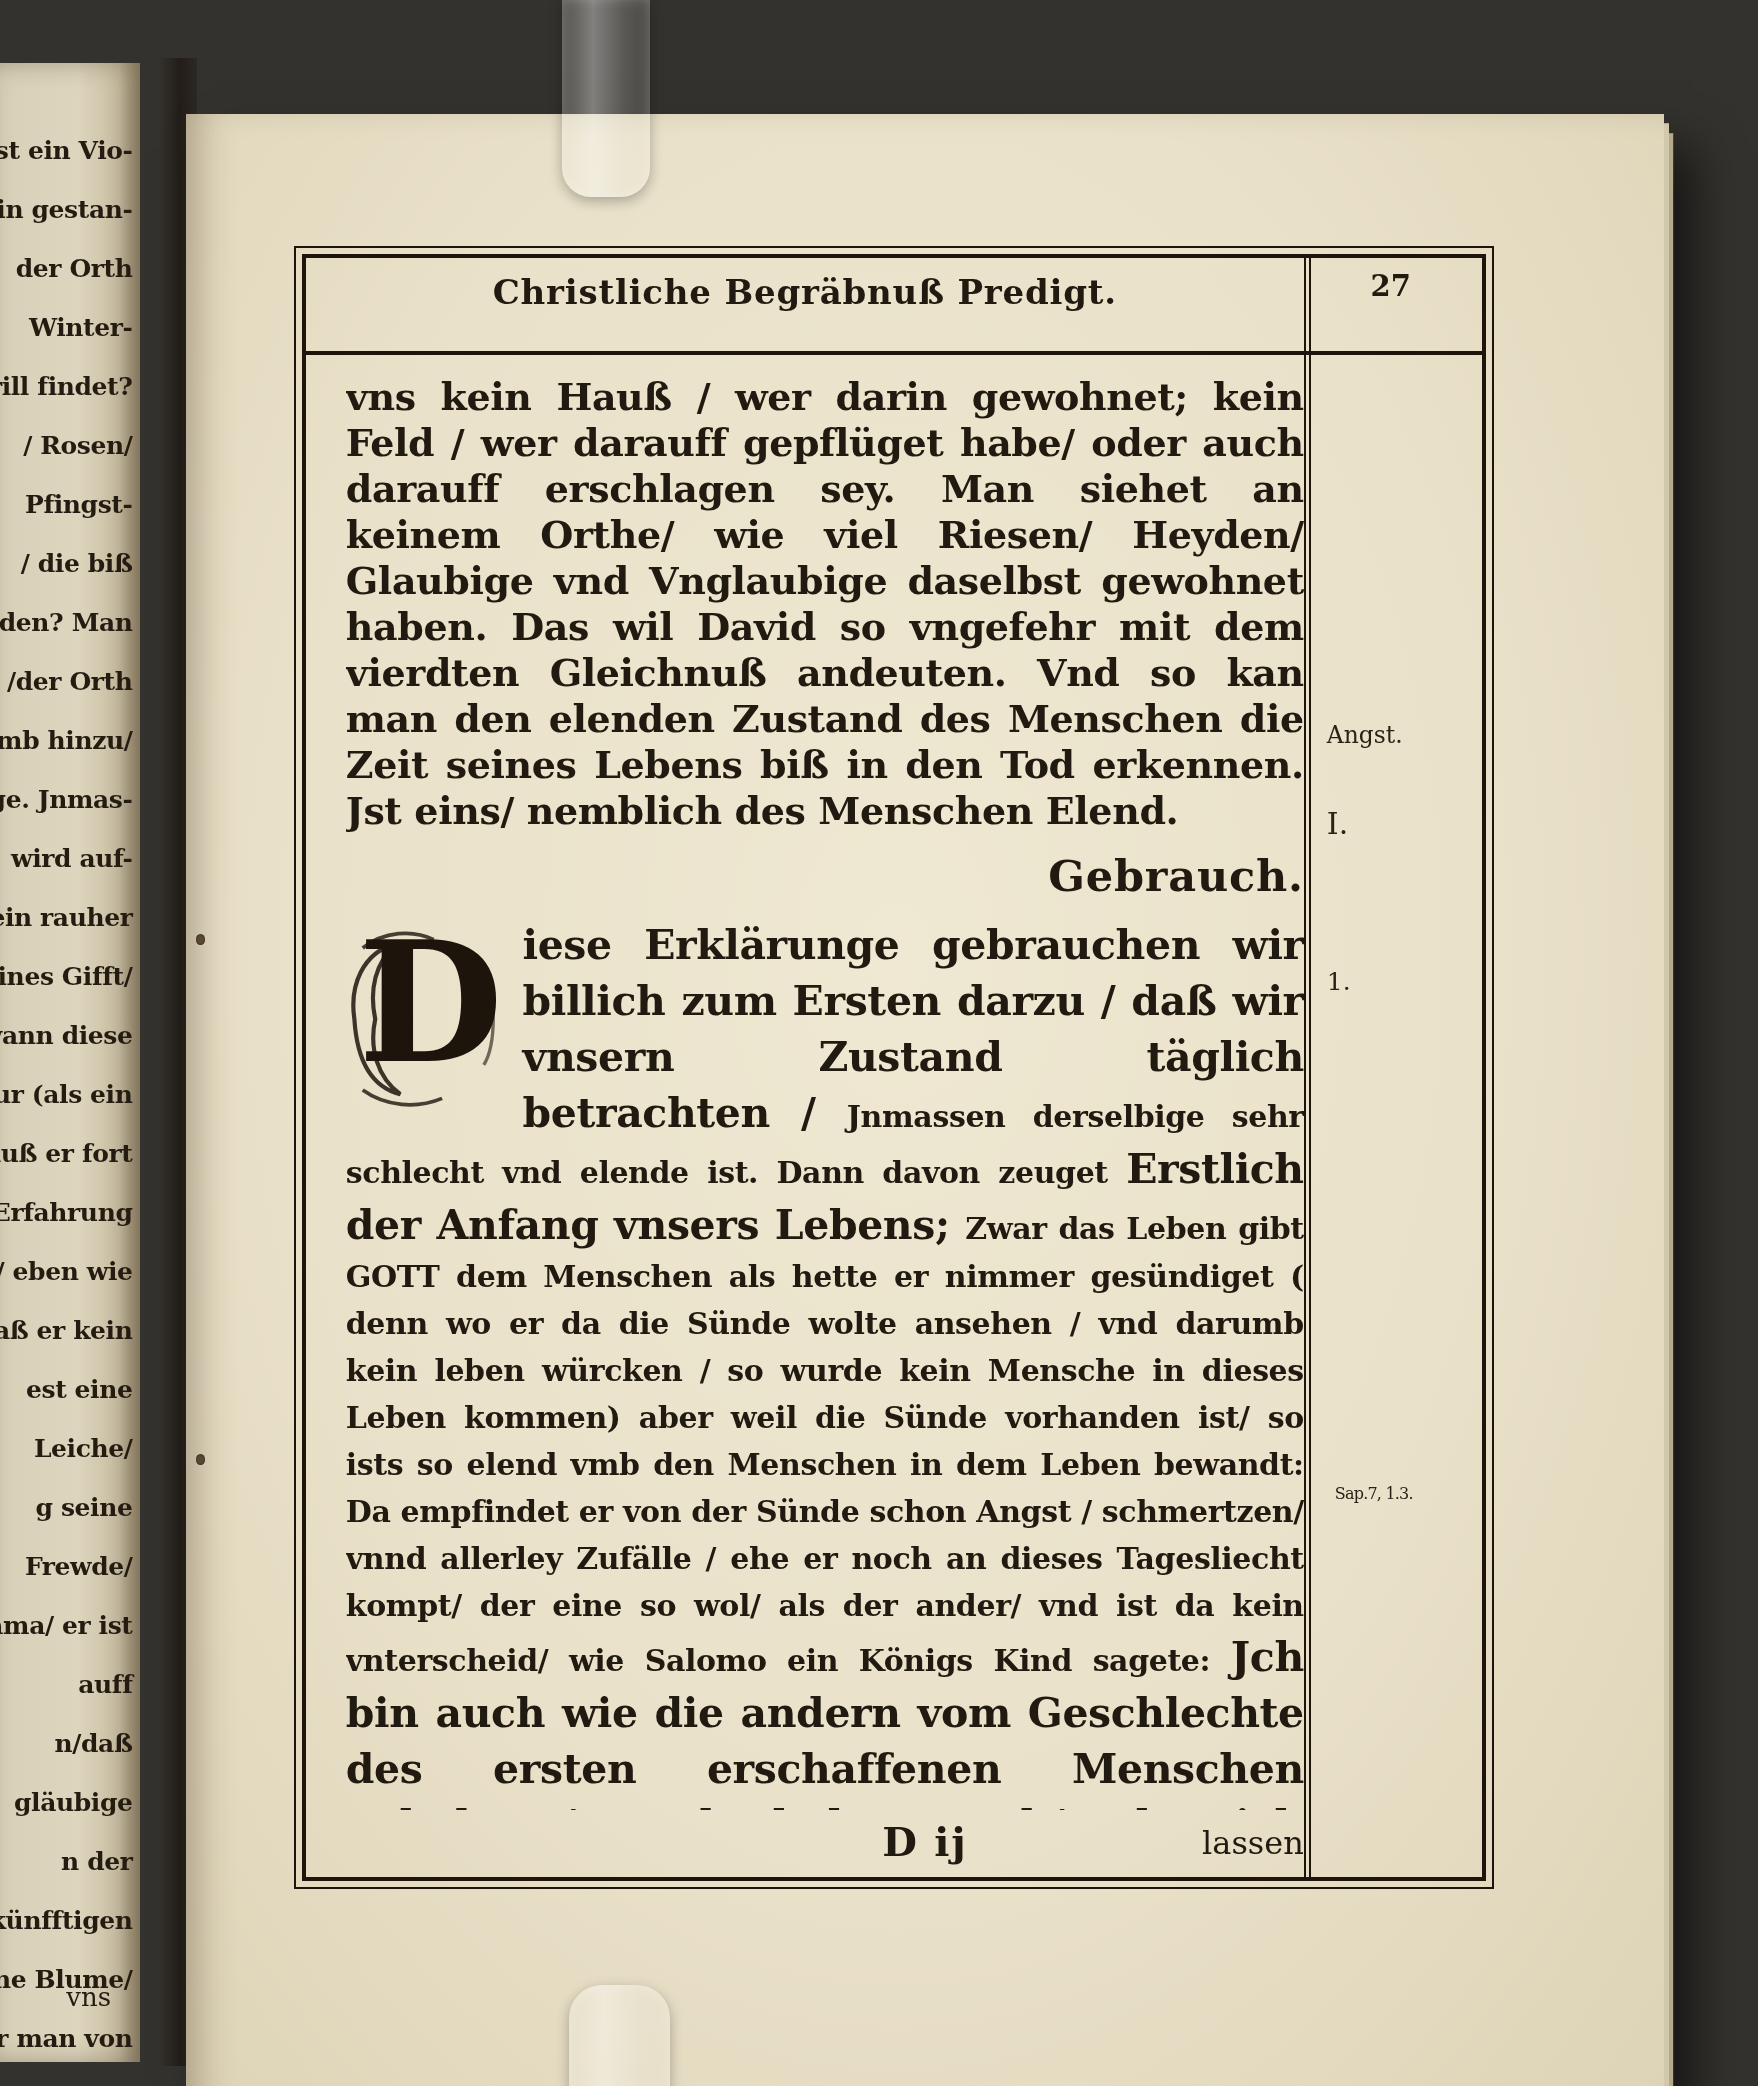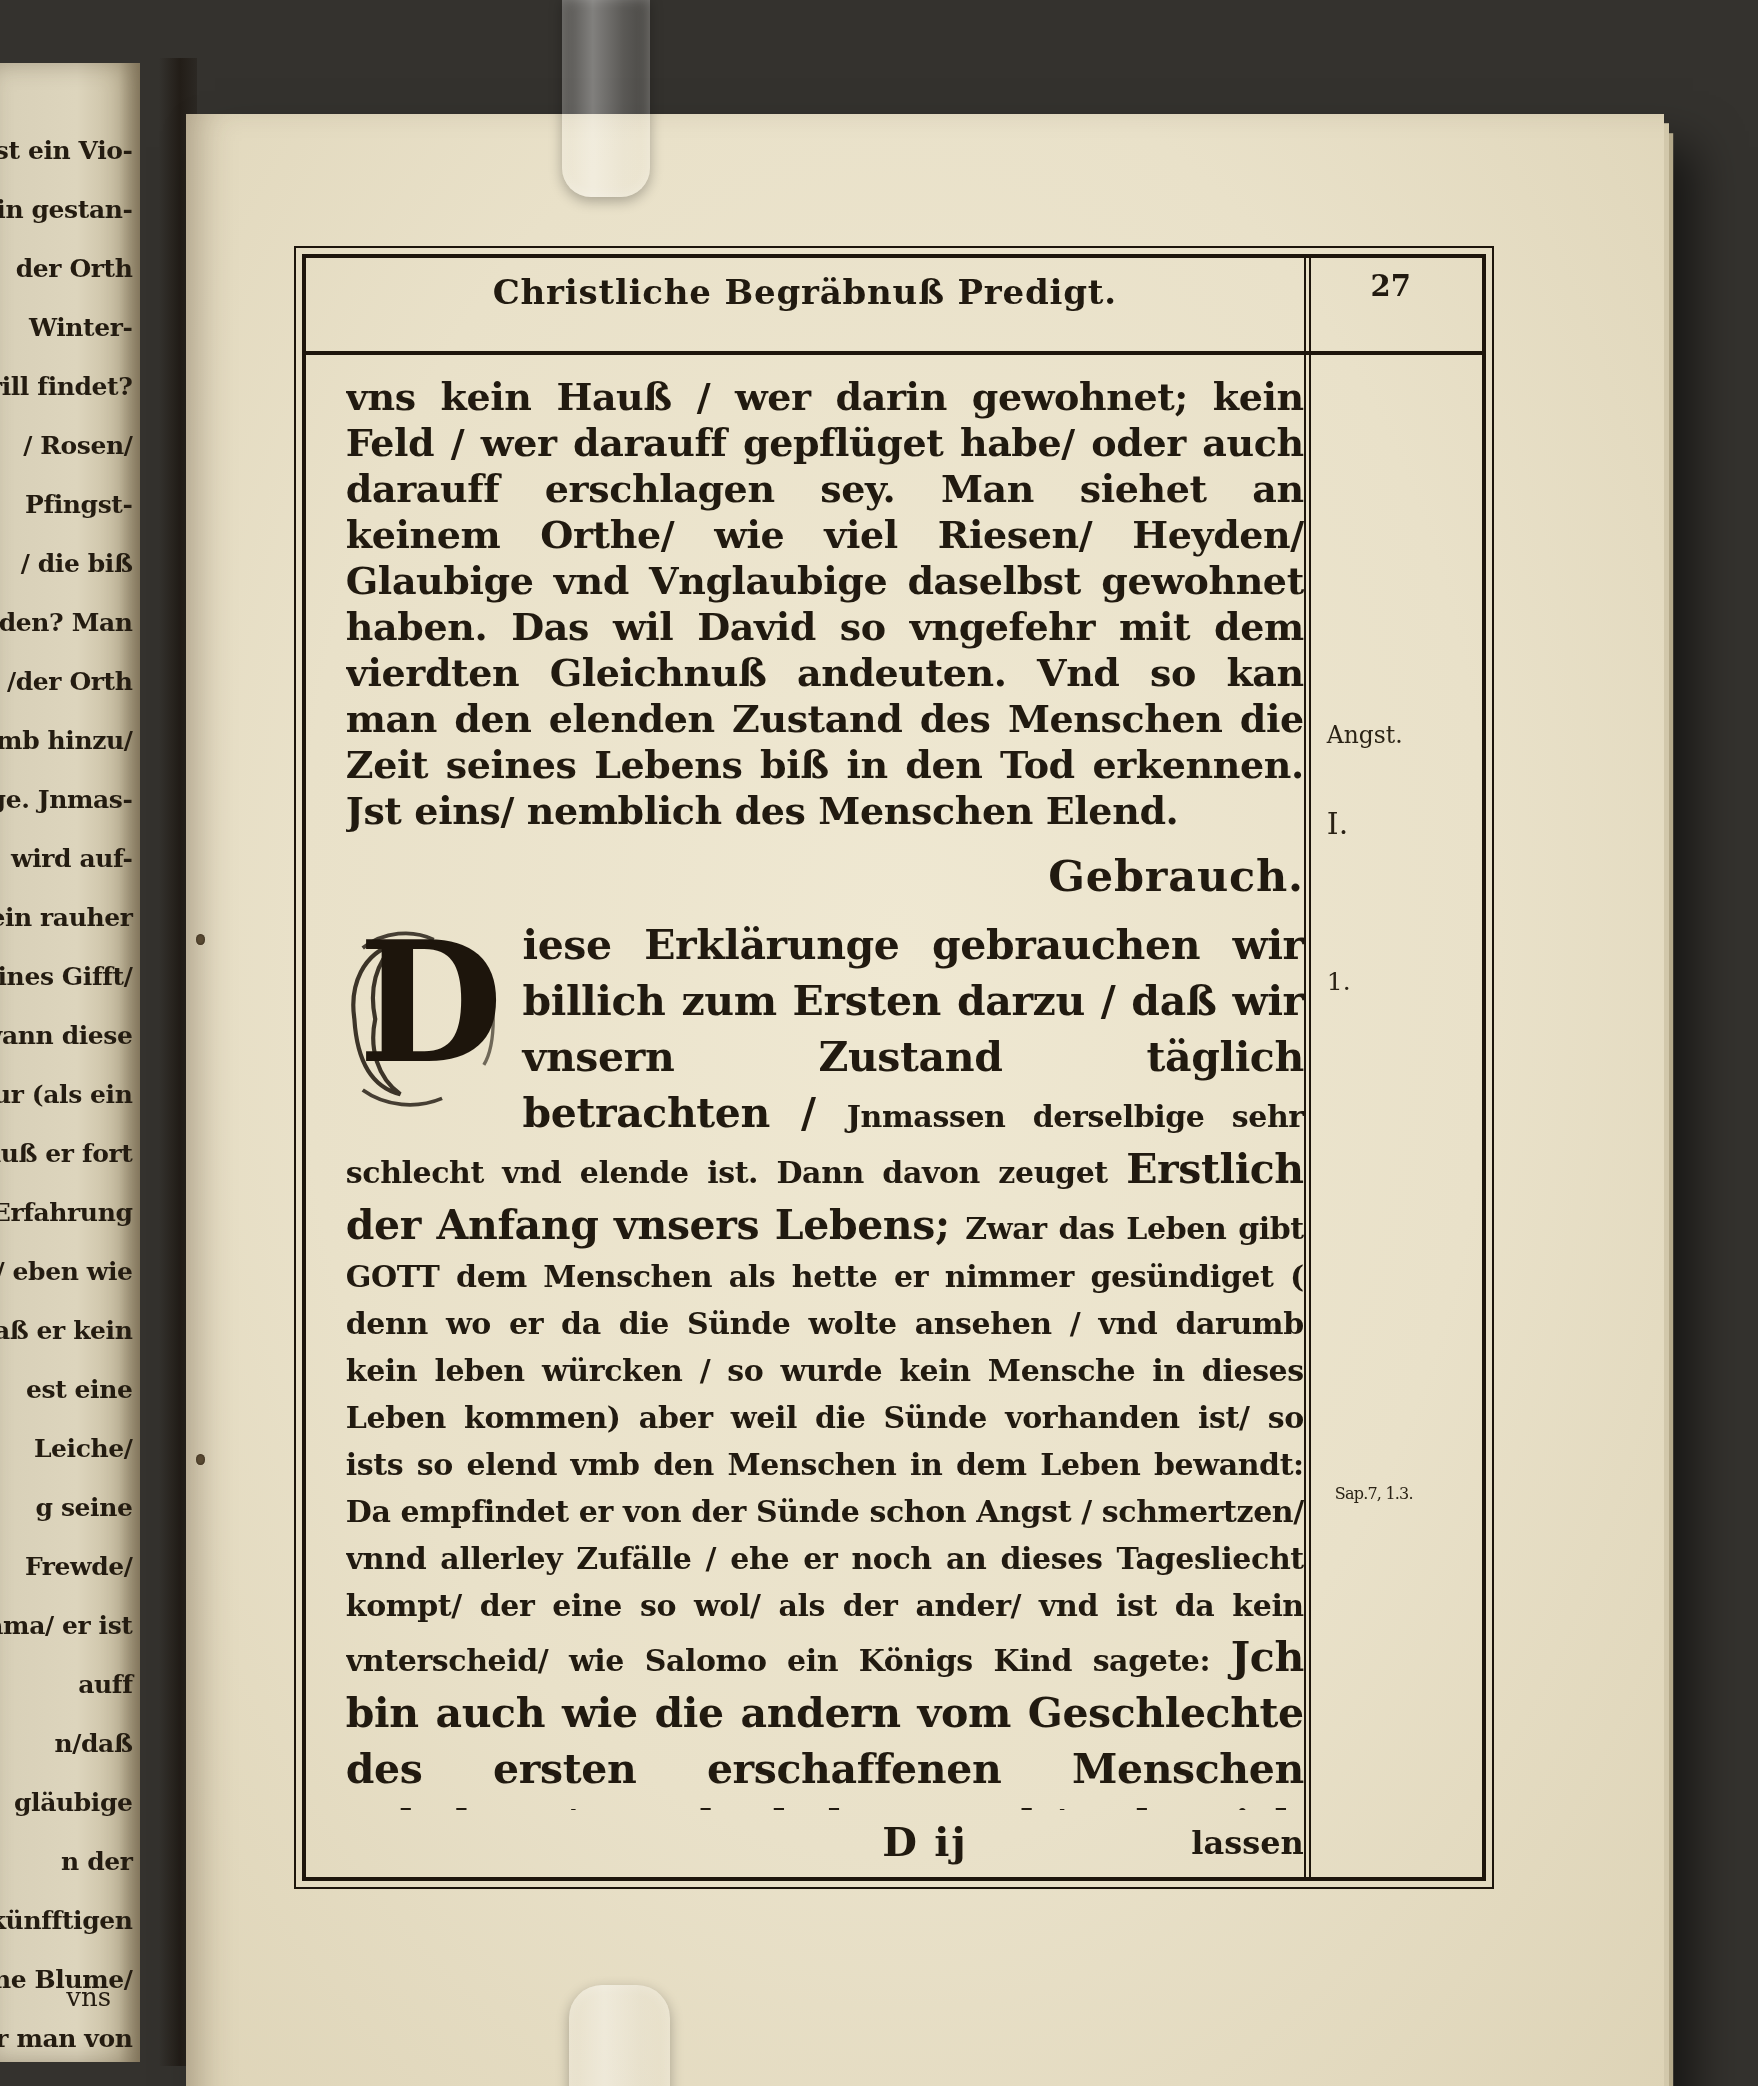--- a/index.html
+++ b/index.html
@@ -89,21 +89,21 @@
   .dropcap svg{position:absolute;left:0;top:0;}
   
   .mnote{position:absolute;left:1021px;width:146px;font-size:23.4px;line-height:27.5px;color:#2a2215;}
   .mnote.usus{top:464px;}
   .mnote.rnum{top:552px;font-size:30px;}
   .mnote.anum{top:710px;font-size:25px;}
   .mnote.sap{top:1222px;left:1029px;font-size:16px;letter-spacing:-0.8px;}
   
   .footer-line{position:absolute;top:1560px;left:40px;width:958px;height:50px;}
   .sig{position:absolute;left:56%;font-size:40px;font-weight:bold;letter-spacing:1.7px;}
-  .catch{position:absolute;right:0;top:5.8px;font-size:32px;font-weight:bold;}
+  .catch{position:absolute;right:0;top:5.8px;font-size:32px;font-weight:normal;}
   
   .strip{position:absolute;z-index:60;
     background:linear-gradient(90deg,rgba(250,250,250,.14) 0%,rgba(255,255,255,.38) 35%,rgba(245,245,245,.20) 70%,rgba(255,255,255,.10) 100%);
     box-shadow:inset 0 0 14px rgba(255,255,255,.30), 0 4.2px 12.5px rgba(0,0,0,.28);
   }
   .strip-top{left:562px;top:-3.3px;width:88px;height:200px;border-radius:0 0 29px 29px;}
   .strip-bottom{left:569px;top:1985px;width:101px;height:217px;border-radius:33px 33px 0 0;}
 </style>
 </head>
 <body>

